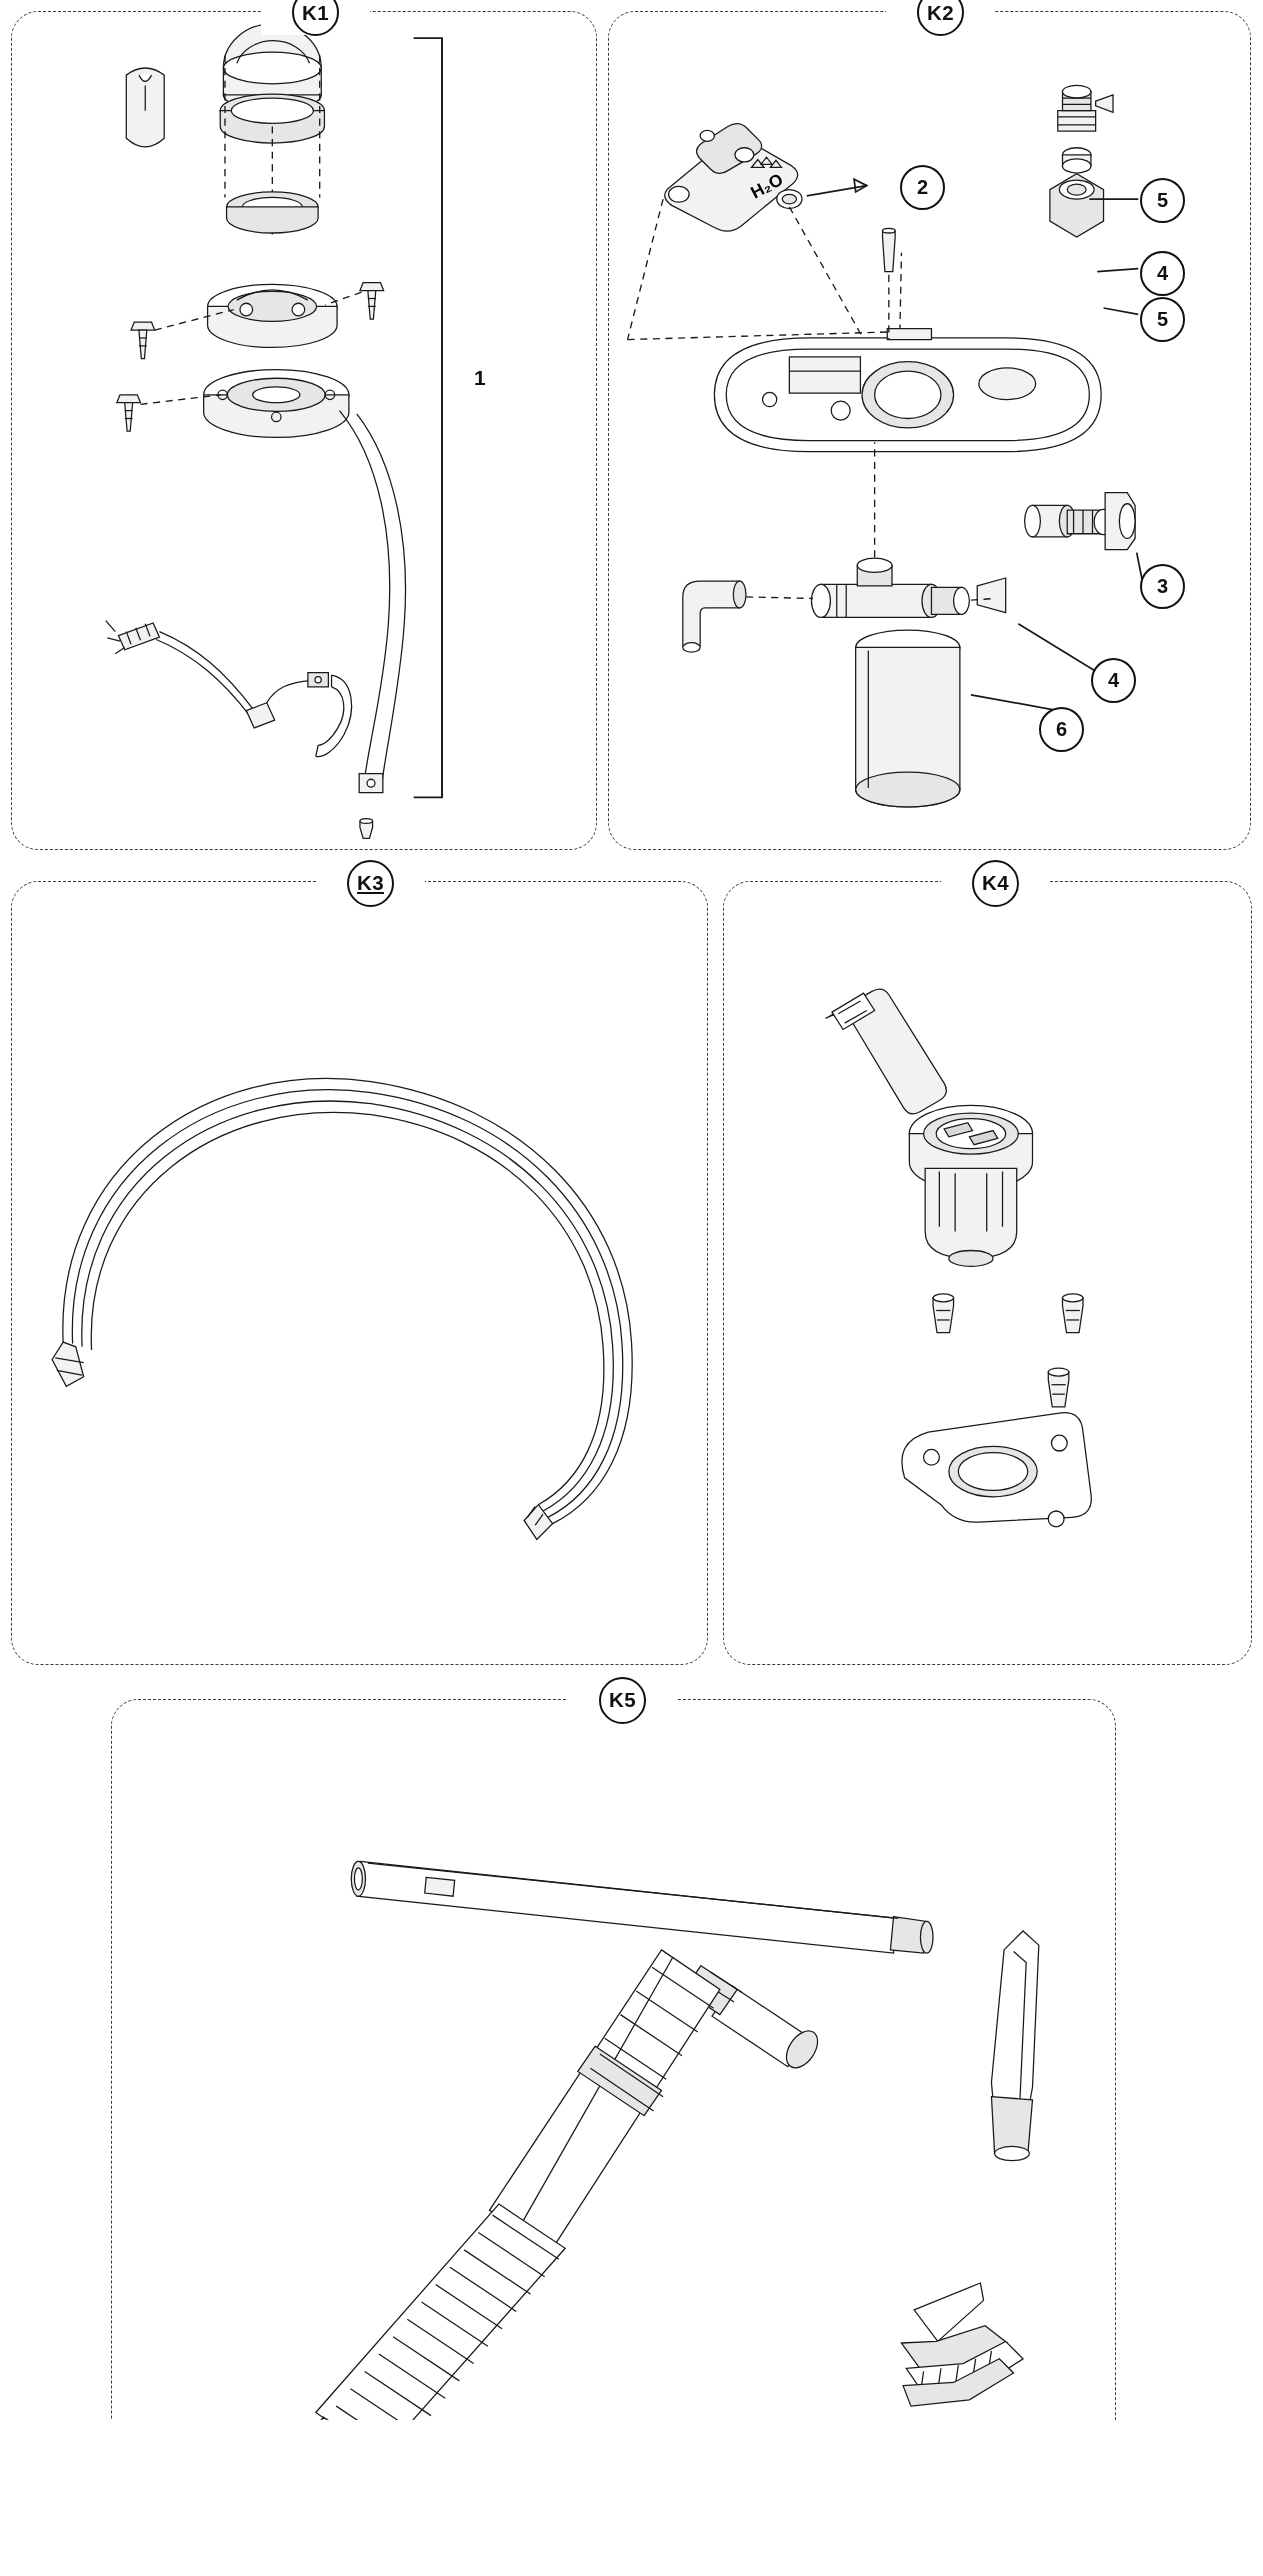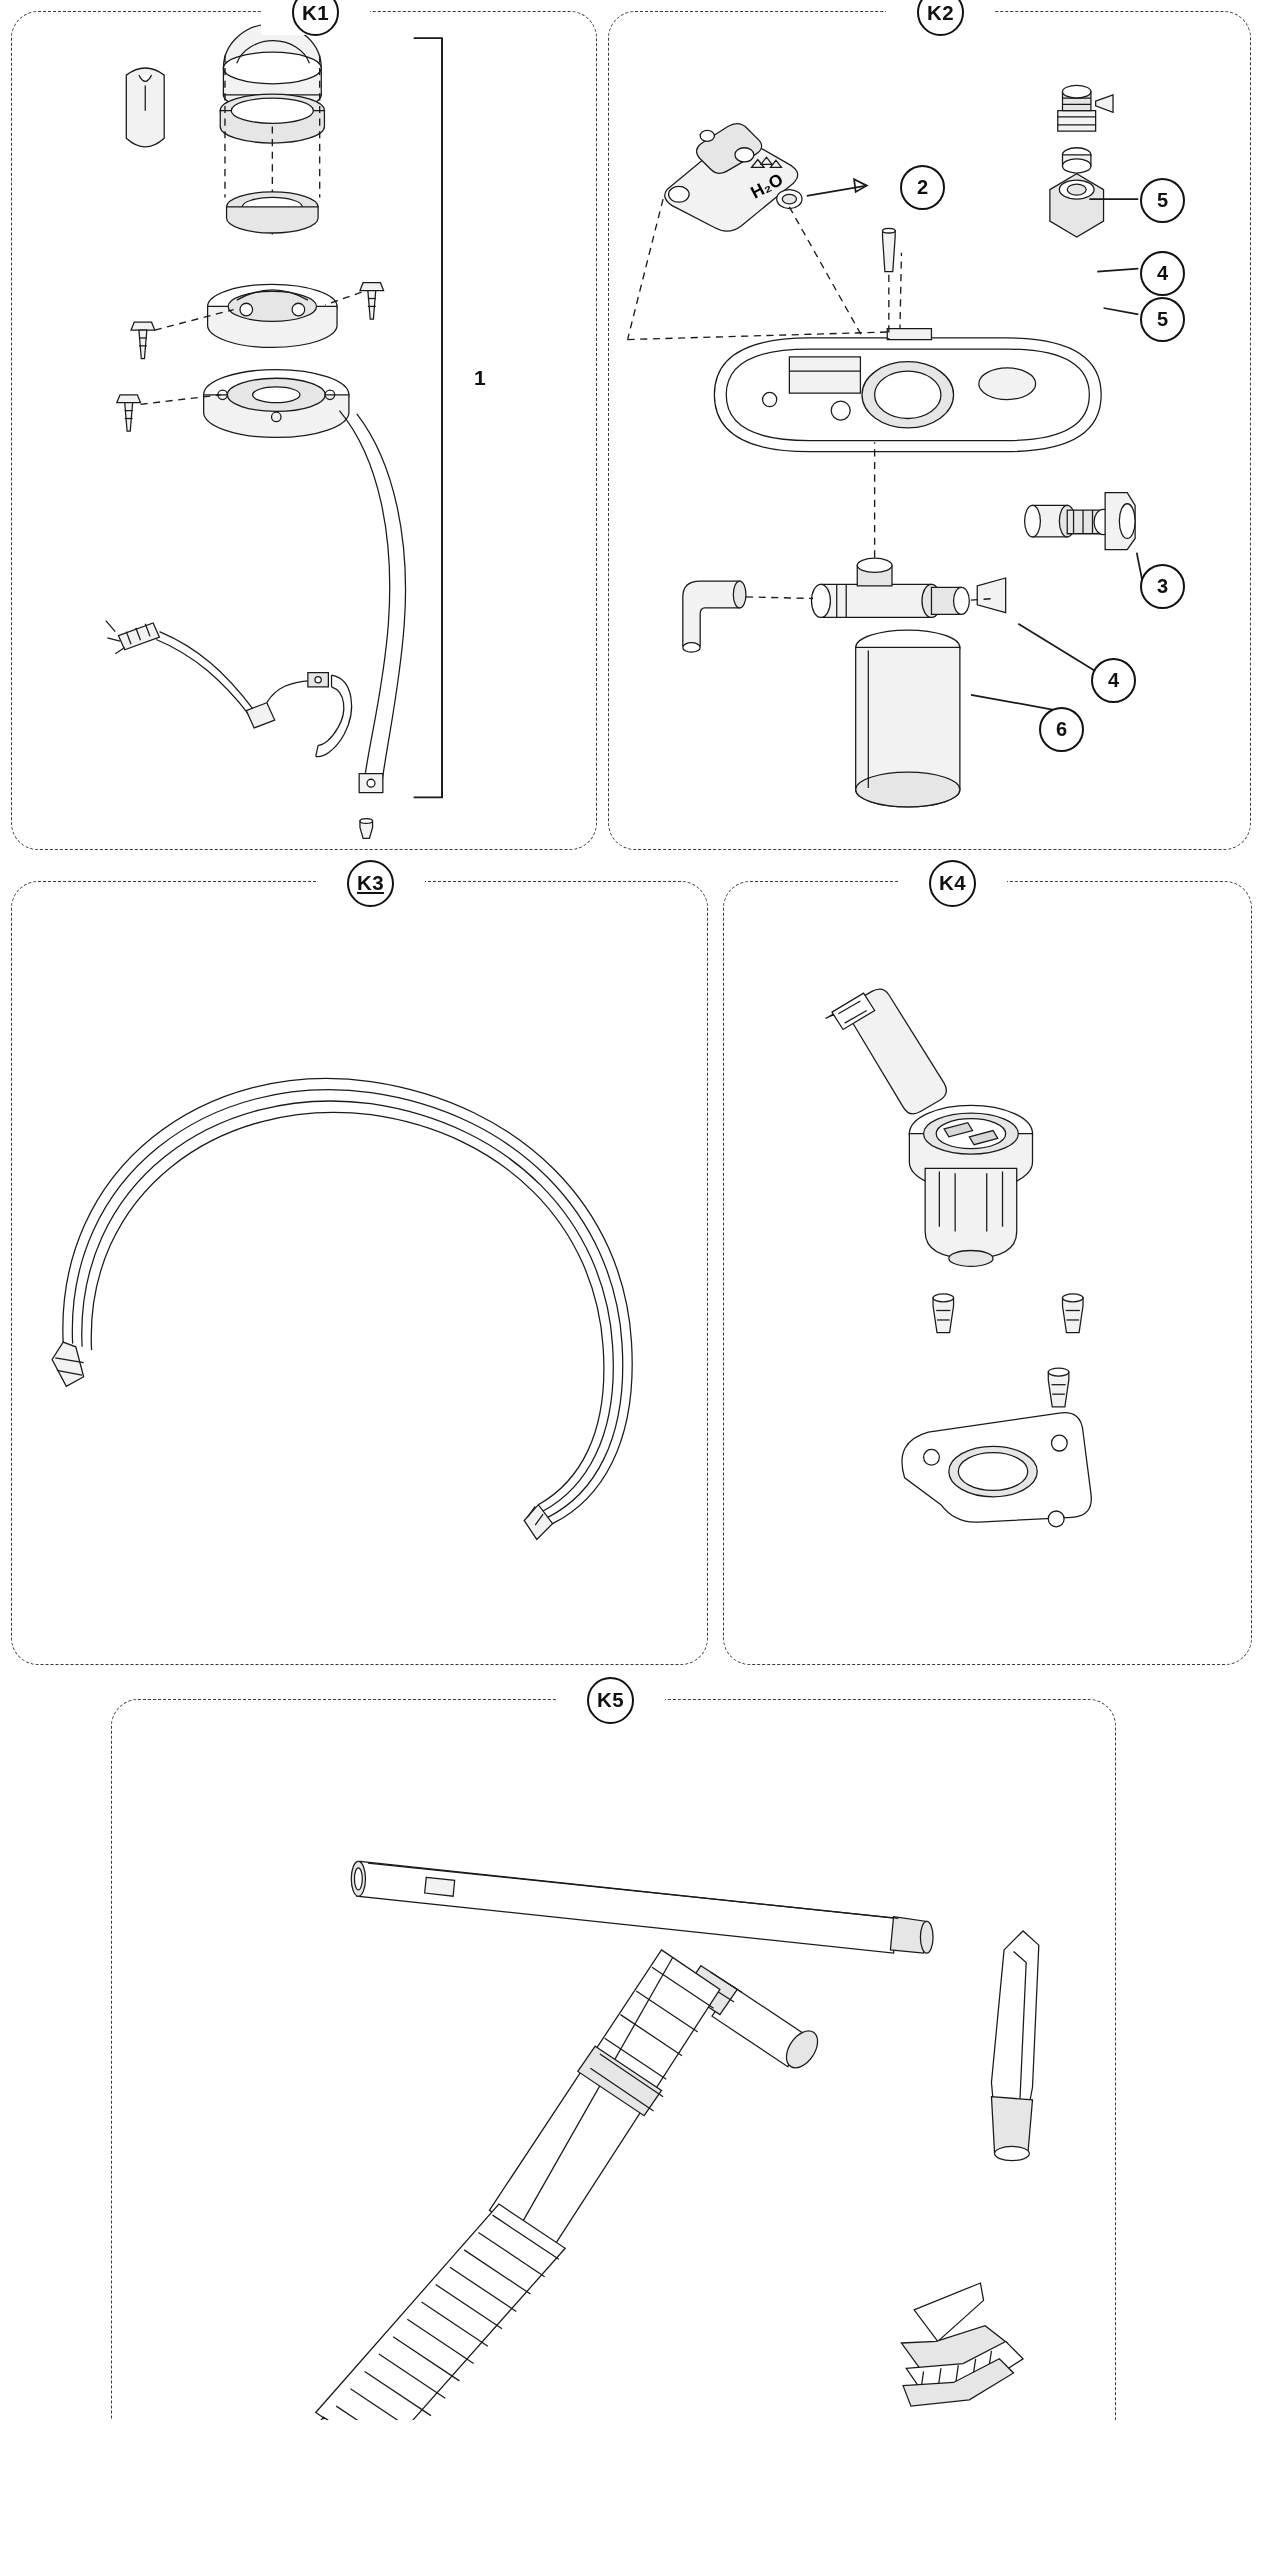--- a/index.html
+++ b/index.html
@@ -257,21 +257,21 @@
     <path class="ln thin" d="M104,1706 C94,1500 272,1372 470,1398 C646,1424 766,1546 776,1704 C784,1822 740,1886 688,1914"></path>
     <path class="ln thin" d="M116,1710 C106,1512 278,1388 470,1412 C640,1436 754,1554 764,1706 C772,1818 732,1878 682,1906"></path>
 
     <path class="ln thin fillg" d="M80,1700 l-14,22 l18,34 l22,-12 l-10,-38 Z"></path>
     <path class="ln thin" d="M70,1720 l36,6 M72,1736 l32,6"></path>
     <path class="ln thin fillg" d="M700,1930 l-18,-24 l-18,20 l16,24 Z"></path>
     <path class="ln thin" d="M678,1908 l-10,14 M688,1918 l-10,14"></path>
   </svg>
 
   <div class="panel" style="left:723px;top:881px;width:527px;height:782px;"></div>
-  <div class="panel-label" style="left:898px;top:861px;width:87px;height:44px;">
+  <div class="panel-label" style="left:941px;top:861px;width:87px;height:44px;">
     <div class="badge">K4</div>
   </div>
 
   <svg width="1263" height="2576" viewBox="0 0 1600 3263">
 
     <path class="ln thin fillg" d="M1046,1290 l58,-34 q14,-8 22,4 l70,112 q8,14 -6,22 l-24,14 q-14,8 -22,-6 l-66,-110 q-10,-14 -32,-2 Z"></path>
     <path class="ln thin fillw" d="M1054,1282 l40,-24 l14,22 l-40,24 Z"></path>
     <path class="ln thin" d="M1062,1284 l28,-16 M1070,1296 l28,-16"></path>
 
     <ellipse class="ln thin fillw" cx="1230" cy="1436" rx="78" ry="36"></ellipse>
@@ -306,21 +306,21 @@
 
     <path class="ln thin fillw" d="M1146,1872 q-14,-46 30,-58 l166,-24 q28,-4 30,24 l10,78 q4,28 -24,30 l-118,6 q-30,2 -48,-22 Z"></path>
     <ellipse class="ln thin fillgg" cx="1258" cy="1864" rx="56" ry="32"></ellipse>
     <ellipse class="ln thin fillw" cx="1258" cy="1864" rx="44" ry="24"></ellipse>
     <circle class="ln thin fillw" cx="1180" cy="1846" r="10"></circle>
     <circle class="ln thin fillw" cx="1342" cy="1828" r="10"></circle>
     <circle class="ln thin fillw" cx="1338" cy="1924" r="10"></circle>
   </svg>
 
   <div class="panel" style="left:111px;top:1699px;width:1003px;height:861px;"></div>
-  <div class="panel-label" style="left:556px;top:1678px;width:87px;height:44px;justify-content:center;">
+  <div class="panel-label" style="left:568px;top:1678px;width:87px;height:44px;justify-content:center;">
     <div class="badge">K5</div>
   </div>
 
   <svg width="1263" height="2576" viewBox="0 0 1600 3263">
 
     <path class="ln thin fillw" d="M456,2358 L1136,2430 l-4,44 L452,2402 Z"></path>
     <ellipse class="ln thin fillgg" cx="454" cy="2380" rx="9" ry="22"></ellipse>
     <ellipse class="ln thin fillw" cx="454" cy="2380" rx="5" ry="14"></ellipse>
     <path class="ln thin fillgg" d="M1132,2428 l42,6 l-4,40 l-42,-4 Z"></path>
     <ellipse class="ln thin fillgg" cx="1174" cy="2454" rx="8" ry="20"></ellipse>

